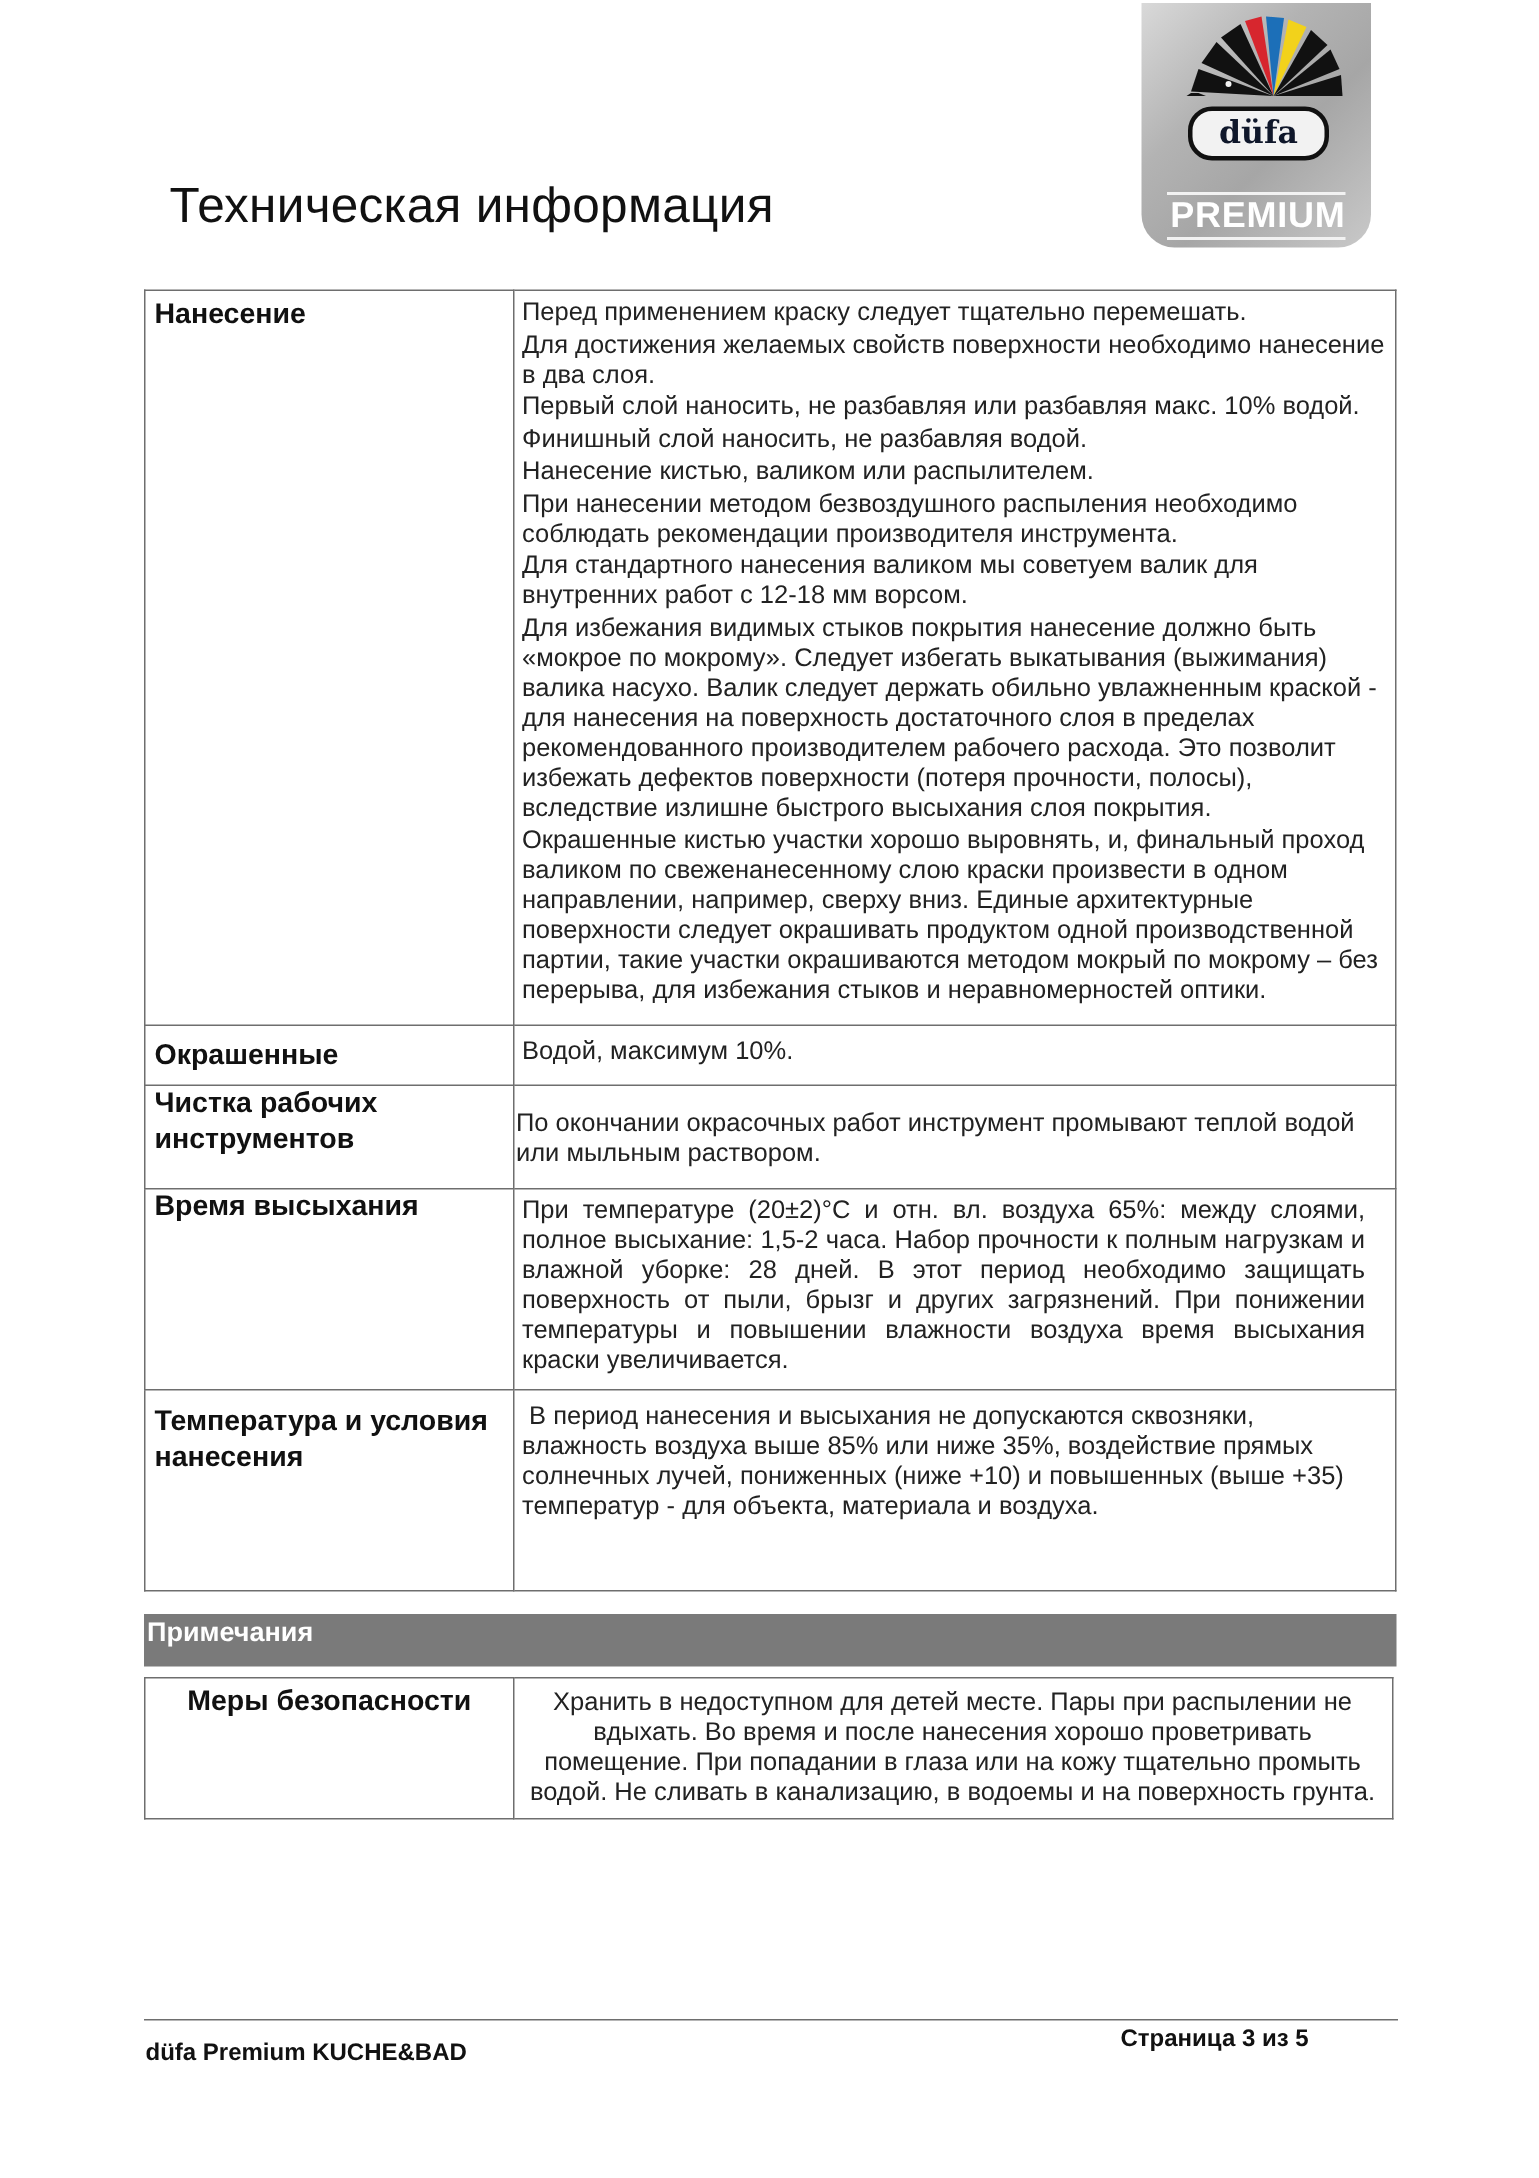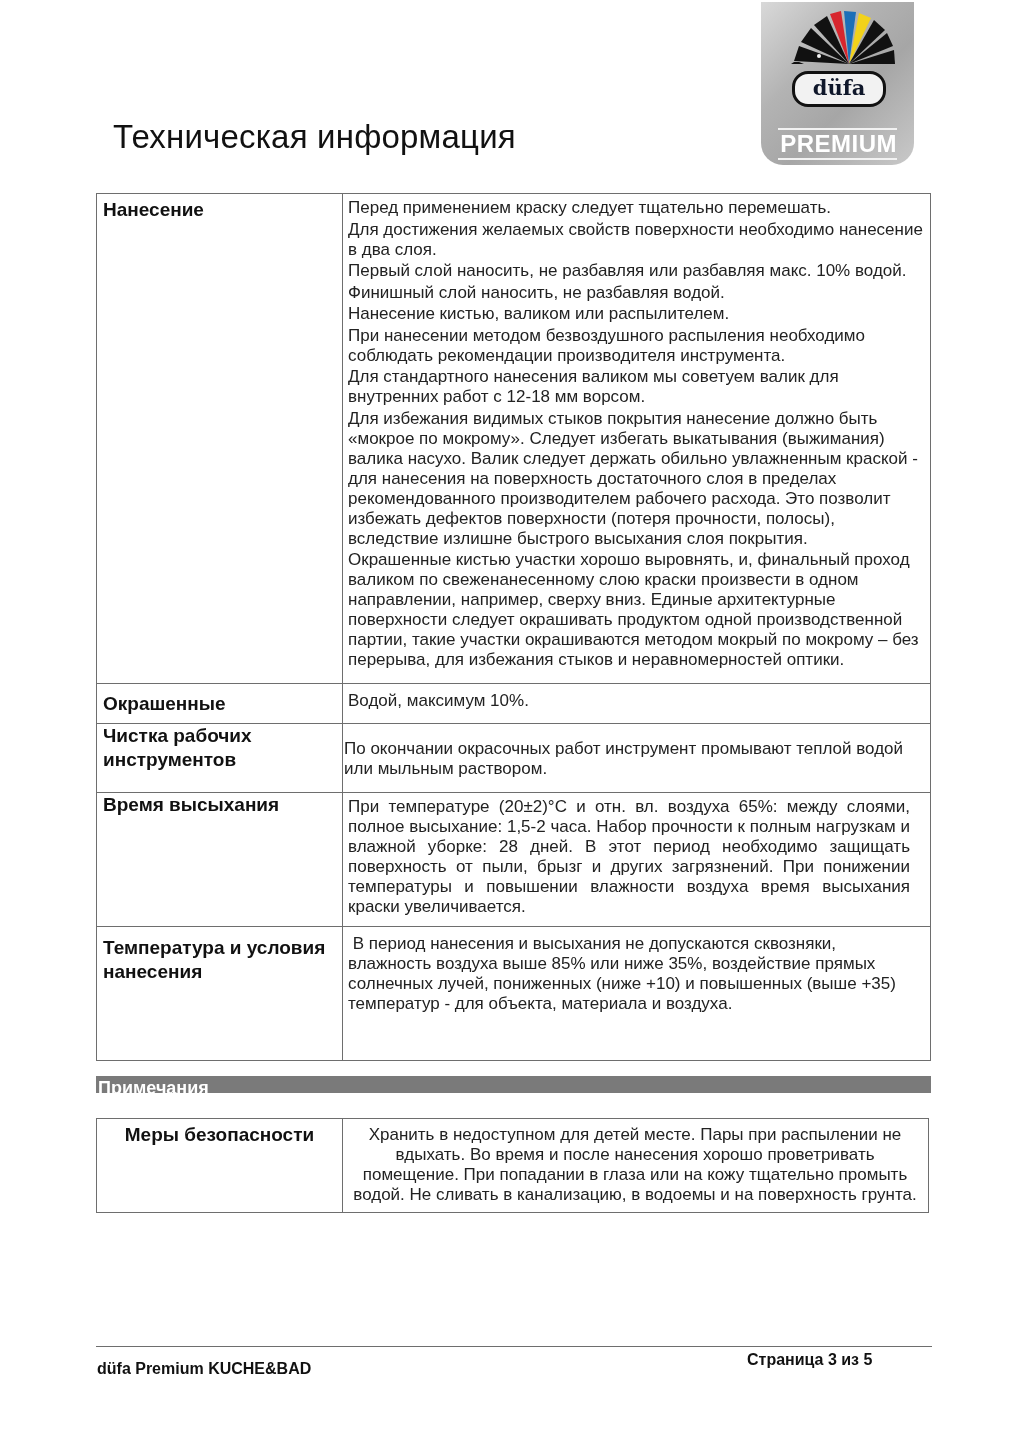--- a/index.html
+++ b/index.html
@@ -55,21 +55,21 @@
   .justify { text-align: justify; }
   .r1 { height: 490px; }
   .r2 { height: 40px; }
   .r3 { height: 69px; }
   .r4 { height: 134px; }
   .r5 { height: 134px; }
   .n1 { height: 94px; text-align: center; }
   .n2 { height: 77px; }
 
   .notes-bar {
-    position: absolute; left: 96px; top: 1076px; width: 835px; height: 17px;
+    position: absolute; left: 96px; top: 1076px; width: 835px; height: 35px;
     background: #7a7a7a; color: #ffffff; font-weight: bold; font-size: 18px;
     line-height: 24px; padding-left: 2px; box-sizing: border-box;
   }
   .footer-line {
     position: absolute; left: 96px; top: 1346px; width: 836px; height: 0;
     border-top: 1.5px solid #6e6e6e;
   }
   .footer-product {
     position: absolute; left: 97px; top: 1360px; font-size: 16px; font-weight: bold; color: #111;
   }

